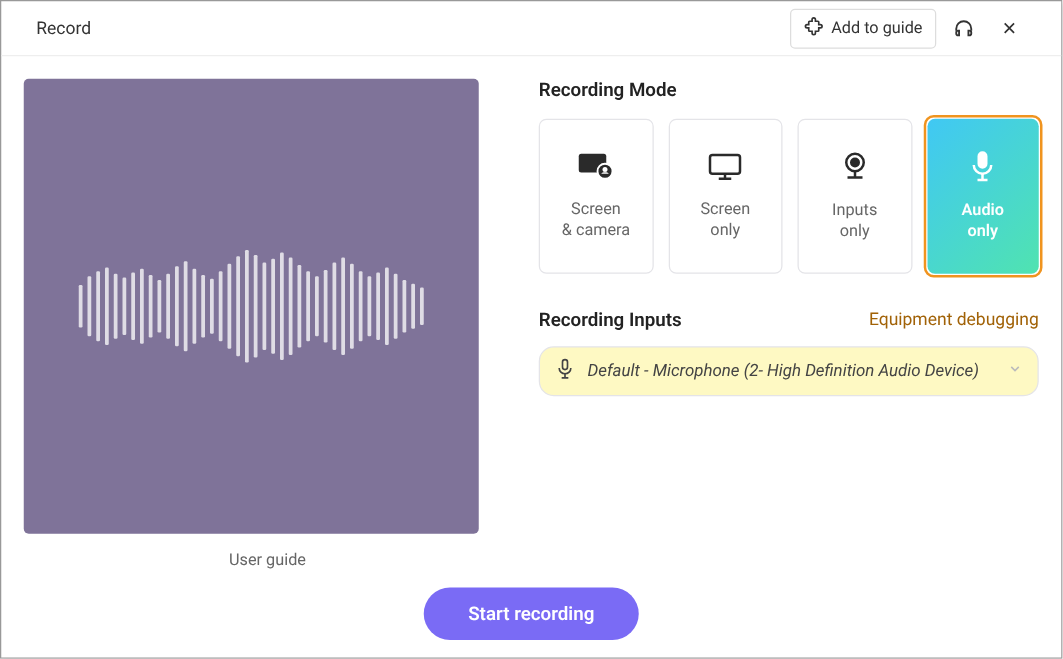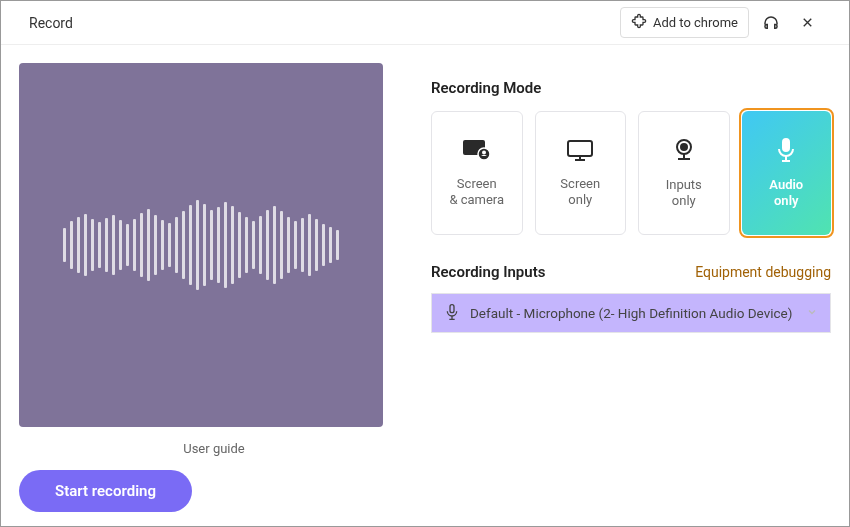--- a/index.html
+++ b/index.html
@@ -40,21 +40,21 @@
     border-radius: 4px;
     display: flex; align-items: center; justify-content: center;
     overflow: hidden;
   }
   .waveform { display: flex; align-items: center; gap: 4px; }
   .waveform div { width: 3px; background: rgba(255,255,255,0.75); border-radius: 1px; }
   .user-guide {
     text-align: center; font-size: 13px; color: #666;
     margin-top: 14px; cursor: pointer;
   }
-  .right-col { flex: 1; display: flex; flex-direction: column; margin-top: 16px; }
+  .right-col { flex: 1; display: flex; flex-direction: column; }
   .section-title { font-size: 15px; font-weight: 600; color: #222; margin-bottom: 14px; }
   .modes { display: flex; gap: 12px; margin-bottom: 28px; }
   .mode-card {
     flex: 1; height: 124px;
     border: 1px solid #e4e4e8; border-radius: 6px;
     display: flex; flex-direction: column; align-items: center; justify-content: center;
     gap: 10px; cursor: pointer; background: #fff;
     font-size: 13px; color: #666; text-align: center; line-height: 1.25;
   }
   .mode-card svg { color: #2a2a2a; }
@@ -68,29 +68,29 @@
     position: absolute; inset: -3px;
     border: 2px solid #f0941f; border-radius: 8px;
     pointer-events: none;
   }
   .inputs-row {
     display: flex; align-items: center; justify-content: space-between;
     margin-bottom: 12px;
   }
   .link { font-size: 14px; color: #a16207; cursor: pointer; }
   .select {
-    border: 1px solid #e4e4e8; border-radius: 0;
+    border: 1px solid #e4e4e8; border-radius: 12px;
     height: 40px; display: flex; align-items: center;
     padding: 0 12px; gap: 10px; cursor: pointer;
-    font-size: 13.5px; color: #444; background: #c4b5fd;
+    font-size: 13.5px; color: #444; background: #fef9c3; font-style: italic;
   }
   .select .val { flex: 1; white-space: nowrap; overflow: hidden; text-overflow: ellipsis; }
   .chev { color: #bbb; }
   .footer {
-    height: 70px; display: flex; align-items: center; justify-content: flex-start;
+    height: 70px; display: flex; align-items: center; justify-content: center;
     padding: 0 18px;
   }
   .start-btn {
     background: #7a6bf5; color: #fff; border: none;
     border-radius: 999px; padding: 12px 36px;
     font-size: 15px; font-weight: 600; cursor: pointer;
   }
 </style>
 </head>
 <body>
@@ -99,21 +99,21 @@
 
   <div class="titlebar">
     <span class="title">Record</span>
     <div class="spacer"></div>
     <button class="add-chrome">
       <span>
         <svg width="16" height="16" viewBox="0 0 24 24" fill="none" stroke="currentColor" stroke-width="2">
           <path d="M20 10h-2V7a1 1 0 0 0-1-1h-3V4a2 2 0 1 0-4 0v2H7a1 1 0 0 0-1 1v3H4a2 2 0 1 0 0 4h2v3a1 1 0 0 0 1 1h3v2a2 2 0 1 0 4 0v-2h3a1 1 0 0 0 1-1v-3h2a2 2 0 1 0 0-4z"></path>
         </svg>
       </span>
-      <span>Add to chrome</span>
+      <span>Add to guide</span>
     </button>
     <div class="icon-btn">
       <svg width="18" height="18" viewBox="0 0 24 24" fill="none" stroke="currentColor" stroke-width="2">
         <path d="M4 14v-2a8 8 0 0 1 16 0v2"></path>
         <path d="M18 14a2 2 0 0 1 2 2v1a2 2 0 0 1-2 2h-1v-5h1z"></path>
         <path d="M6 14a2 2 0 0 0-2 2v1a2 2 0 0 0 2 2h1v-5H6z"></path>
       </svg>
     </div>
     <div class="icon-btn">
       <svg width="15" height="15" viewBox="0 0 24 24" fill="none" stroke="currentColor" stroke-width="2.2">

